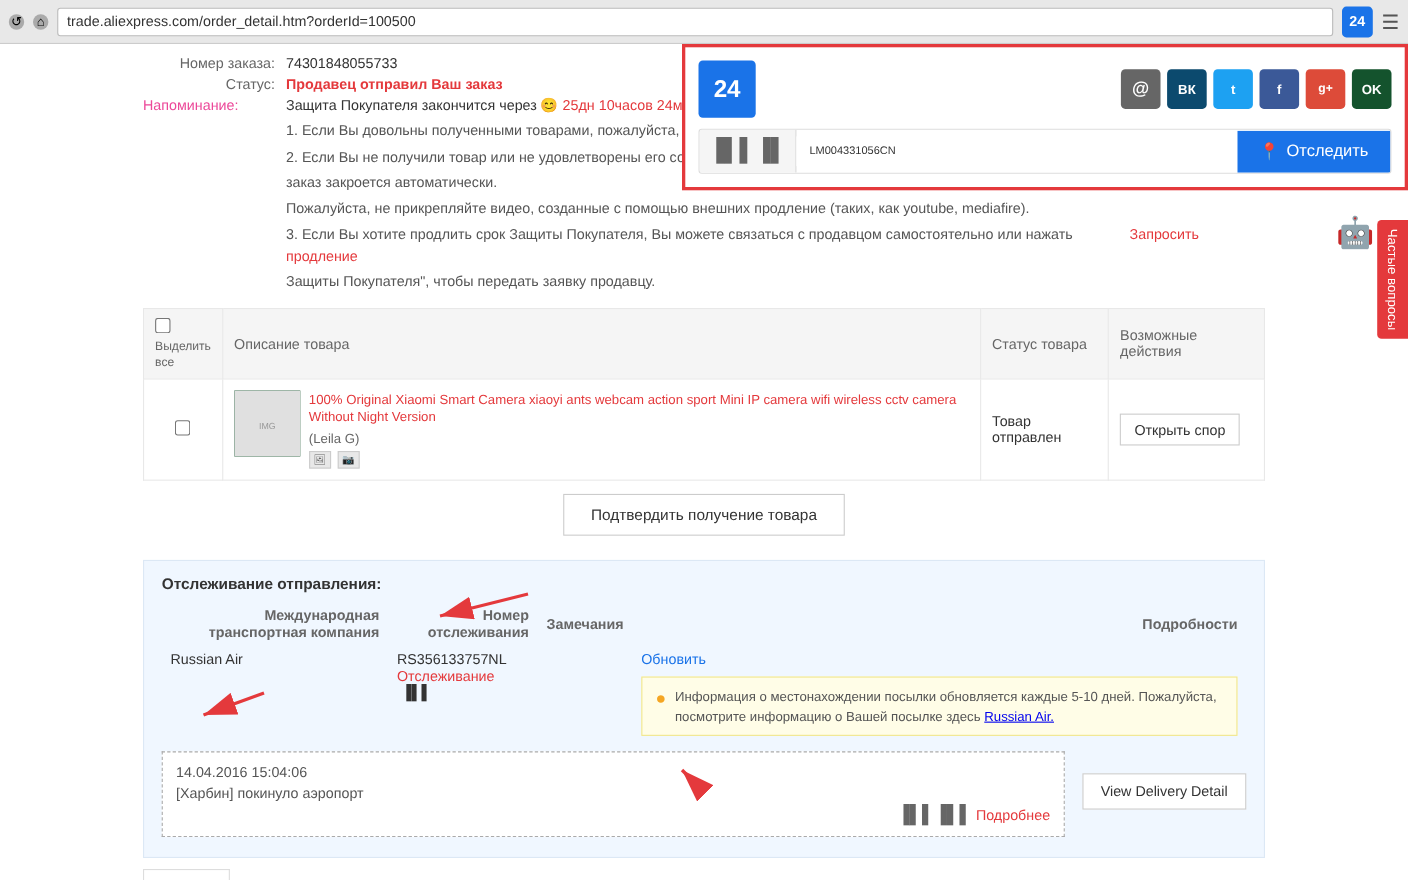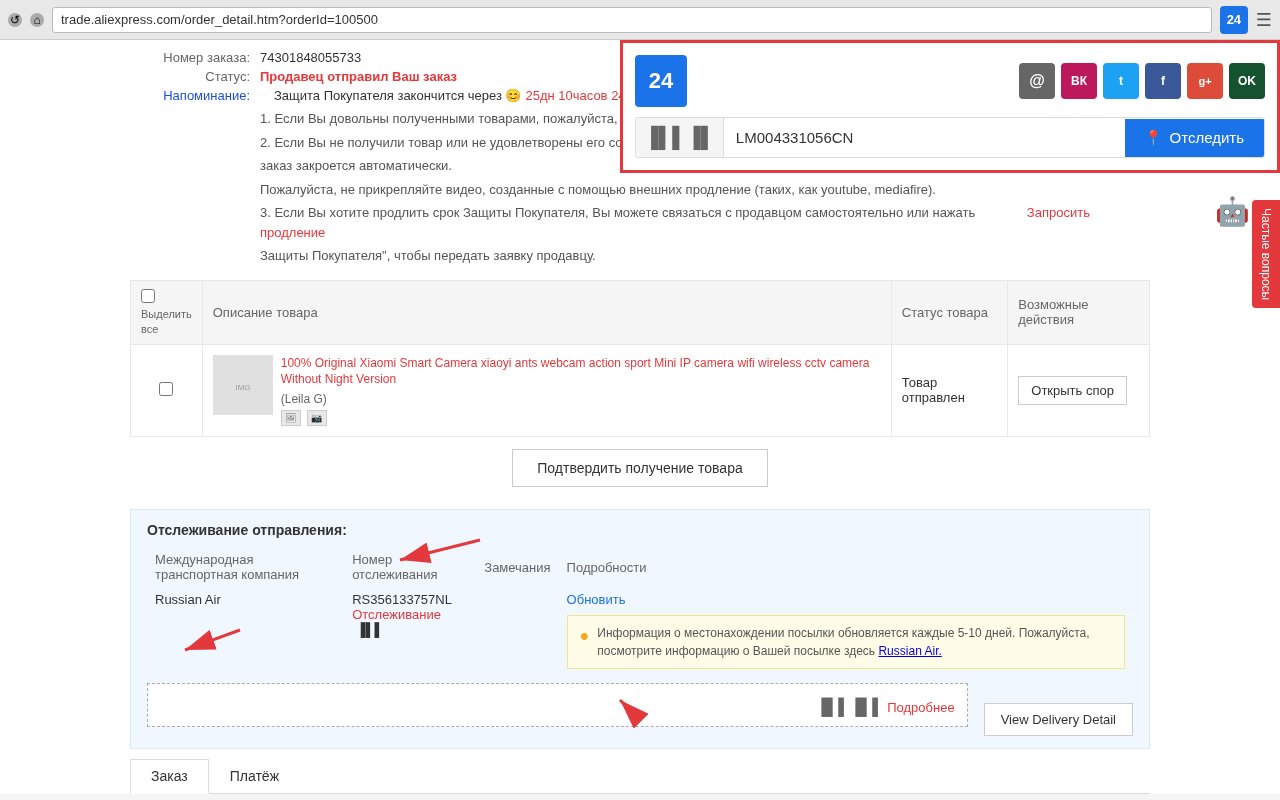--- a/index.html
+++ b/index.html
@@ -53,21 +53,21 @@
     .top-section {
       padding: 10px 130px 10px 130px;
       background: white;
       position: relative;
     }
     .order-row { display: flex; align-items: center; margin-bottom: 4px; }
     .order-label { color: #666; min-width: 120px; text-align: right; margin-right: 10px; }
     .order-value { color: #333; }
     .status-value { color: #e4393c; font-weight: bold; }
     .reminder-row { display: flex; align-items: flex-start; margin-bottom: 6px; }
-    .reminder-label { color: #1d4ed8; min-width: 120px; text-align: right; margin-right: 24px; flex-shrink: 0; }
+    .reminder-label { color: #ec4899; min-width: 120px; text-align: left; margin-right: 10px; flex-shrink: 0; }
     .reminder-text { color: #e4393c; }
     .notice-item { margin-left: 130px; margin-bottom: 4px; color: #555; line-height: 1.5; }
     .notice-item a { color: #e4393c; text-decoration: none; margin-left: 48px; }
 
     
     .popup-overlay {
       position: absolute;
       top: 0;
       right: 0;
       width: 660px;
@@ -105,21 +105,21 @@
       border-radius: 4px;
       display: flex;
       align-items: center;
       justify-content: center;
       color: white;
       font-size: 16px;
       font-weight: bold;
       cursor: pointer;
     }
     .social-at { background: #666; }
-    .social-vk { background: #be185d; }
+    .social-vk { background: #0c4a6e; }
     .social-tw { background: #1da1f2; }
     .social-fb { background: #3b5998; }
     .social-gp { background: #dd4b39; }
     .social-ok { background: #14532d; }
 
     .tracking-input-row {
       display: flex;
       align-items: center;
       border: 1px solid #ddd;
       border-radius: 3px;
@@ -128,21 +128,21 @@
     .tracking-barcode {
       padding: 8px;
       background: #f5f5f5;
       border-right: 1px solid #ddd;
       font-size: 20px;
       color: #666;
     }
     .tracking-number-input {
       flex: 1;
       padding: 8px 12px;
-      font-size: 15px;
+      font-size: 10px;
       border: none;
       outline: none;
       color: #333;
     }
     .track-button {
       background: #1a73e8;
       color: white;
       border: none;
       padding: 10px 20px;
       font-size: 15px;
@@ -200,22 +200,22 @@
       padding: 10px 24px;
       cursor: pointer;
       font-size: 14px;
       color: #333;
       display: block;
       margin: 12px auto;
     }
     .tracking-title { font-size: 14px; font-weight: bold; margin-bottom: 10px; }
     .tracking-table { width: 100%; border-collapse: collapse; }
     .tracking-table th {
-      text-align: left;
-      font-weight: normal;
+      text-align: right;
+      font-weight: bold;
       color: #666;
       padding: 4px 8px;
       font-size: 13px;
     }
     .tracking-table td {
       padding: 6px 8px;
       vertical-align: top;
       font-size: 13px;
       margin-top: 48px;
     }
@@ -449,20 +449,22 @@
                 <a href="#">Russian Air.</a>
               </span>
             </div>
           </td>
         </tr>
       </tbody>
     </table>
 
     <div style="display:flex; gap:16px; align-items:flex-start; margin-top:8px;">
       <div class="delivery-dashed-box" style="flex:1;">
+        <div class="delivery-date">14.04.2016 15:04:06</div>
+        <div class="delivery-status">[Харбин] покинуло аэропорт</div>
         <div style="text-align:right; margin-top:4px;">
           <span class="barcode-icon">▐▌▌▐▌▌</span>
           <a href="#" class="more-link">Подробнее</a>
         </div>
       </div>
       <div style="display:flex; align-items:center; padding-top:20px;">
         <button class="view-delivery-btn">View Delivery Detail</button>
       </div>
     </div>
   </div>

